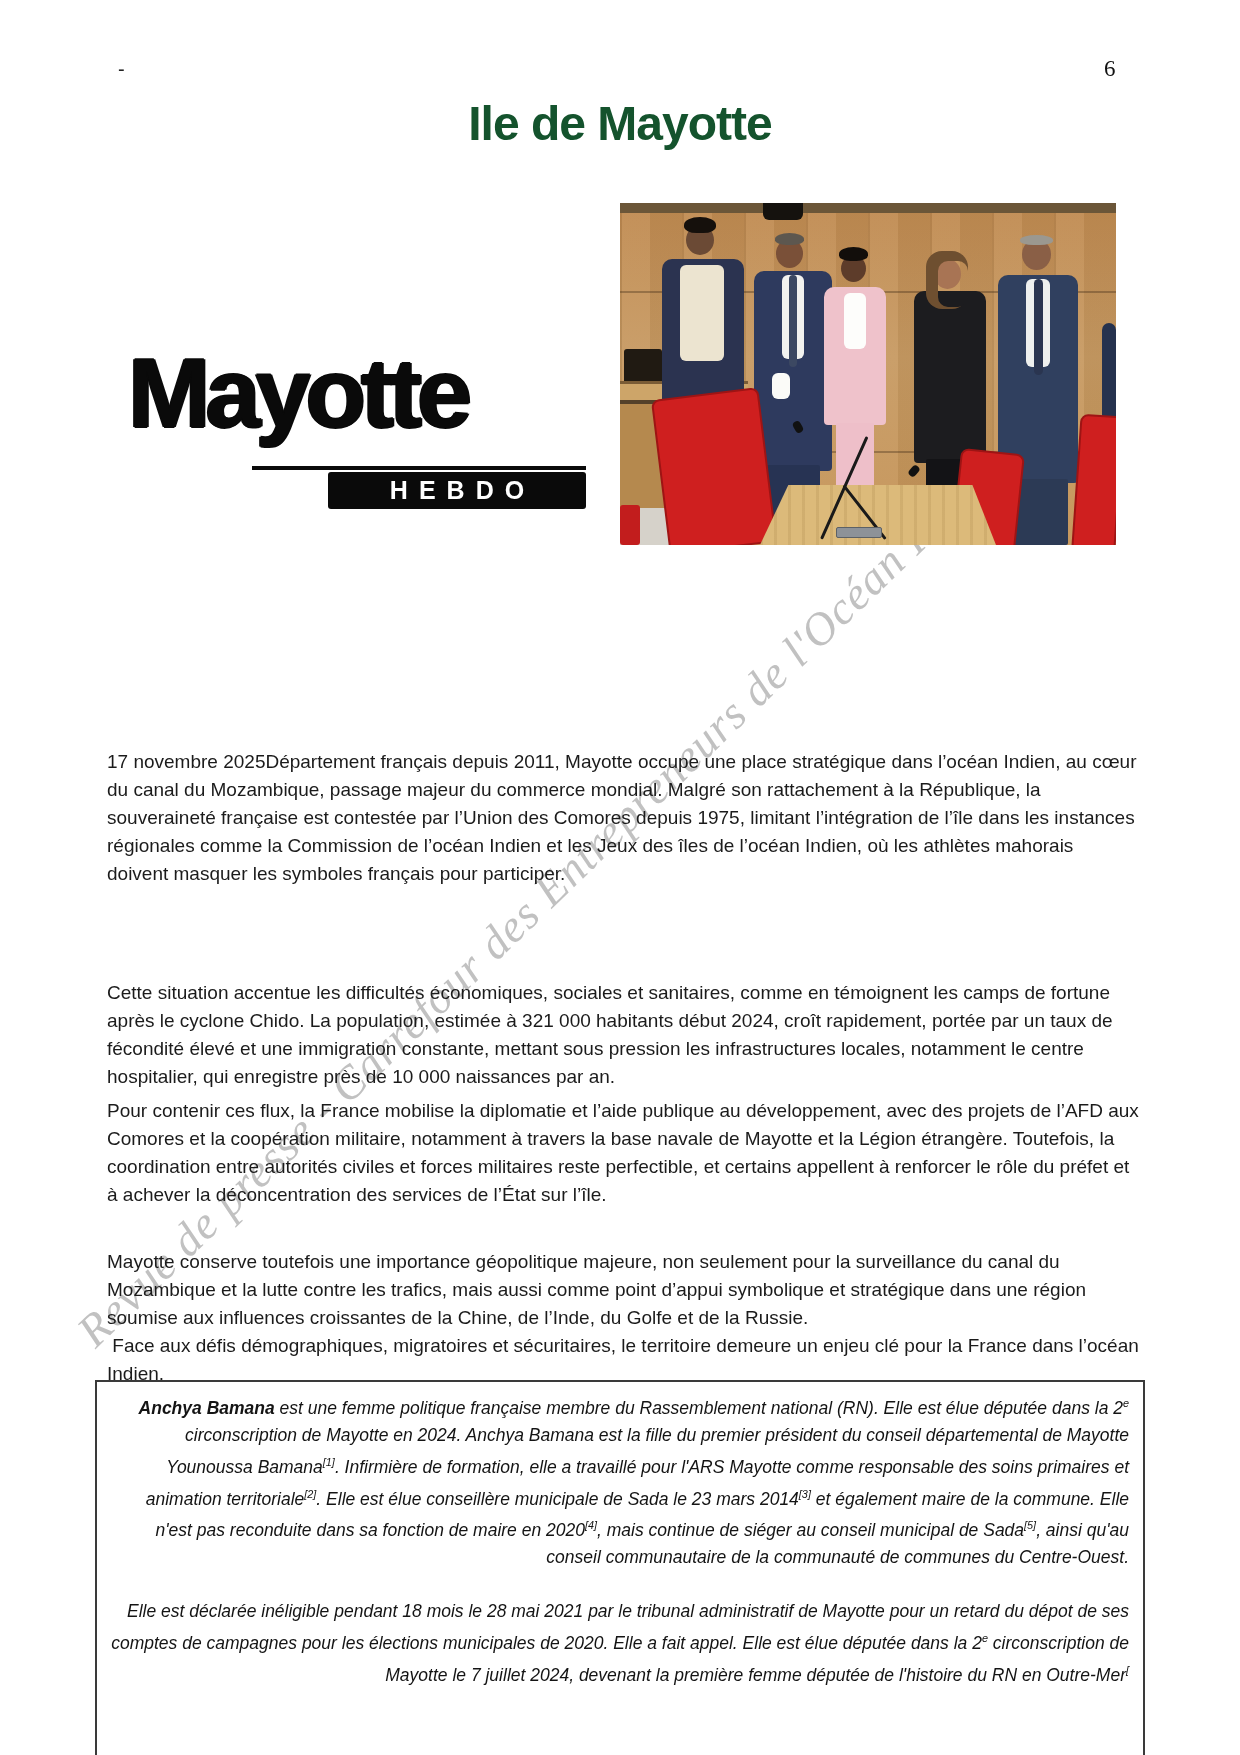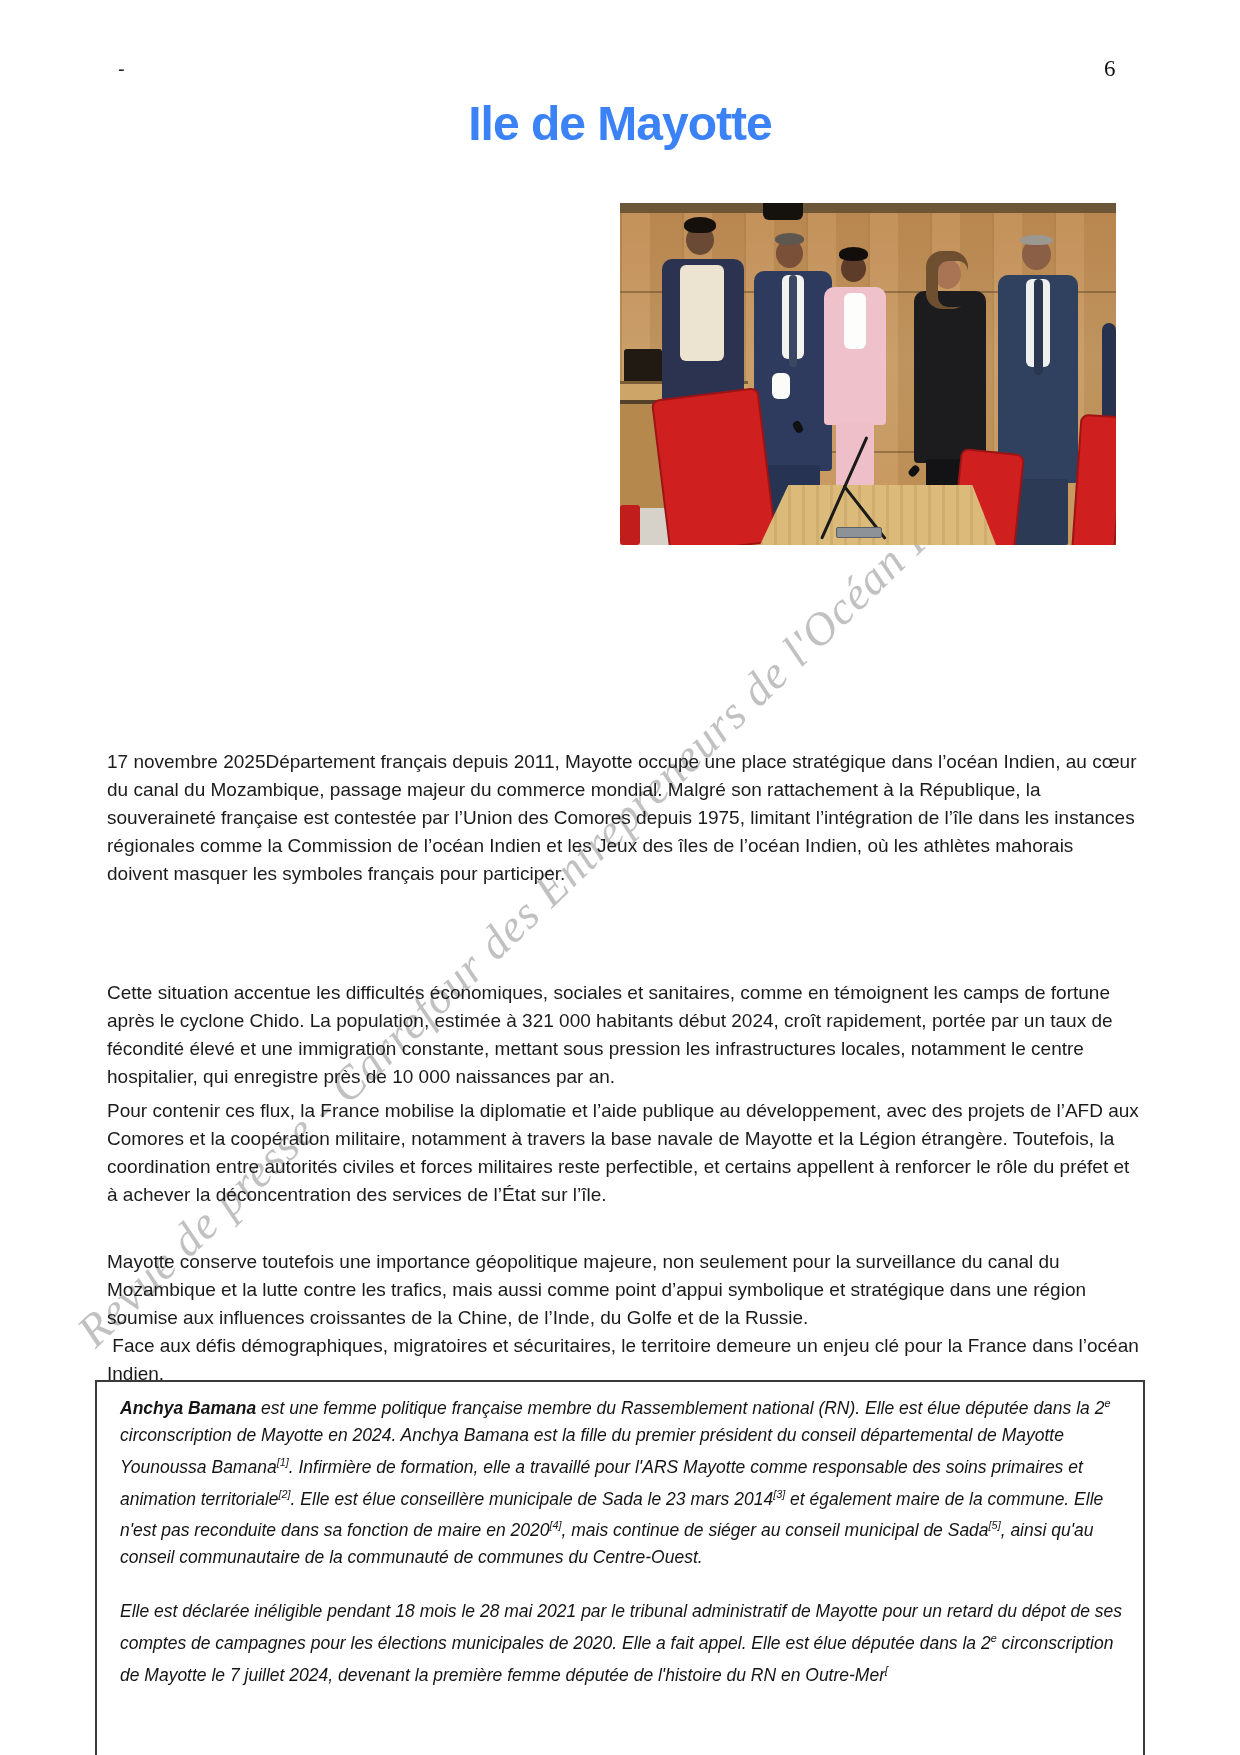--- a/index.html
+++ b/index.html
@@ -3,21 +3,21 @@
 <meta charset="utf-8">
 <style>
   html,body{margin:0;padding:0;background:#ffffff;}
   .page{position:relative;width:1240px;height:1755px;background:#ffffff;overflow:hidden;
         font-family:"Liberation Sans",sans-serif;color:#1b1b1b;}
 
   .hdr-dash{position:absolute;left:118px;top:58px;font-size:20px;color:#222;}
   .hdr-num{position:absolute;left:1104px;top:56px;font-size:23px;font-family:"Liberation Serif",serif;color:#111;}
 
   .doc-title{position:absolute;left:0;top:96px;width:1240px;text-align:center;margin:0;
-             font-size:48px;font-weight:bold;letter-spacing:-1px;color:#3b82f6;}
+             font-size:48px;font-weight:bold;letter-spacing:-1px;color:#14532d;}
 
   
   .logo{position:absolute;left:128px;top:344px;width:470px;height:170px;z-index:3;}
   .logo-word{position:absolute;left:0;top:-8px;font-size:99px;font-weight:bold;letter-spacing:-5px;color:#0a0a0a;
              text-shadow:1.5px 0 #0a0a0a,-1.5px 0 #0a0a0a,0 1px #0a0a0a,0 -1px #0a0a0a;white-space:nowrap;}
   .logo-rule{position:absolute;left:124px;top:122px;width:334px;height:4px;background:#0a0a0a;}
   .logo-bar{position:absolute;left:200px;top:128px;width:258px;height:37px;background:#0a0a0a;border-radius:3px;
             display:flex;align-items:center;justify-content:center;}
   .logo-sub{color:#ffffff;font-size:25px;font-weight:bold;letter-spacing:11px;text-indent:11px;}
 
@@ -63,36 +63,43 @@
 
   
   .para{position:absolute;left:107px;width:1032px;margin:0;font-size:19px;line-height:28px;
         white-space:pre-wrap;z-index:2;}
   .p1{top:748px;} .p2{top:891px;} .p3{top:979px;} .p4{top:1097px;} .p5{top:1248px;}
 
   
   .infobox{position:absolute;left:95px;top:1380px;width:1050px;height:380px;border:2px solid #3a3a3a;
            box-sizing:border-box;padding:8px 14px;z-index:2;background:transparent;
            font-style:italic;font-size:17.5px;line-height:27px;color:#141414;}
-  .infobox p{margin:0 0 27px 9px;}
+  .infobox p{margin:0 0 27px 0;text-align:right;}
   .infobox sup{font-size:0.62em;}
   .rb{font-weight:bold;}
 </style>
 </head>
 <body>
 
 <div class="page">
 
   <span class="hdr-dash">-</span>
   <span class="hdr-num">6</span>
 
   <h1 class="doc-title">Ile de Mayotte</h1>
 
   <div class="watermark">Revue de presse - Carrefour des Entrepreneurs de l'Océan Indien</div>
 
+  <div class="logo">
+    <div class="logo-word">Mayotte</div>
+    <div class="logo-rule"></div>
+    <div class="logo-bar">
+      <span class="logo-sub">HEBDO</span>
+    </div>
+  </div>
 
   <div class="photo">
     <div class="panels"></div>
     <div class="ceiling"></div>
     <div class="speaker"></div>
     <div class="seam" style="top:88px;"></div>
     <div class="seam" style="top:248px;"></div>
     <div class="floor"></div>
     <div class="cabinet"></div>
     <div class="monitor"></div>

